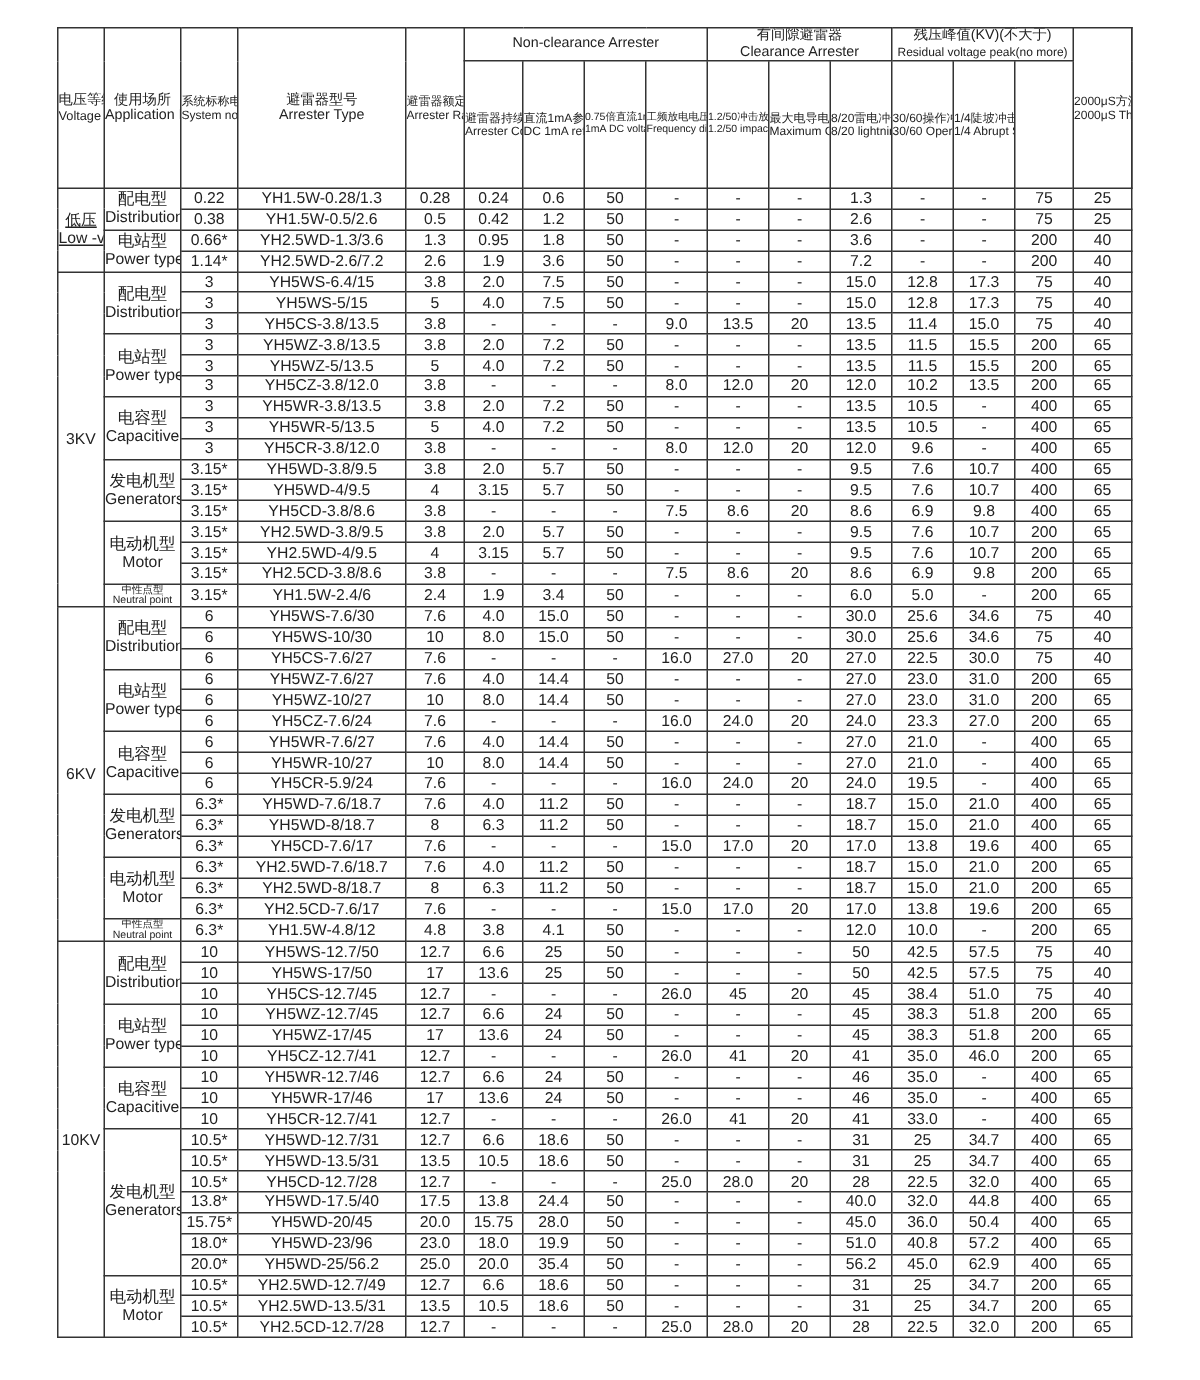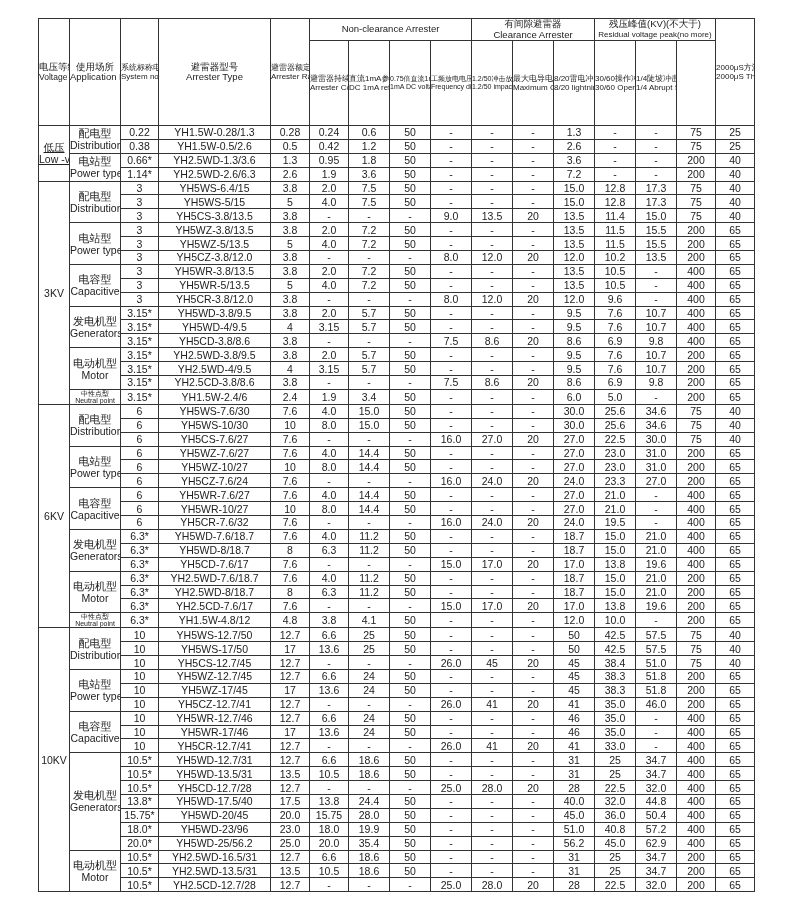--- a/index.html
+++ b/index.html
@@ -179,21 +179,21 @@
         <td>-</td>
         <td>-</td>
         <td>3.6</td>
         <td>-</td>
         <td>-</td>
         <td>200</td>
         <td>40</td>
       </tr>
       <tr>
         <td>1.14*</td>
-        <td class="type">YH2.5WD-2.6/6.3</td>
+        <td class="type">YH2.5WD-2.6/7.2</td>
         <td>2.6</td>
         <td>1.9</td>
         <td>3.6</td>
         <td>50</td>
         <td>-</td>
         <td>-</td>
         <td>-</td>
         <td>7.2</td>
         <td>-</td>
         <td>-</td>
@@ -621,21 +621,21 @@
         <td>-</td>
         <td>-</td>
         <td>27.0</td>
         <td>21.0</td>
         <td>-</td>
         <td>400</td>
         <td>65</td>
       </tr>
       <tr>
         <td>6</td>
-        <td class="type">YH5CR-7.6/32</td>
+        <td class="type">YH5CR-5.9/24</td>
         <td>7.6</td>
         <td>-</td>
         <td>-</td>
         <td>-</td>
         <td>16.0</td>
         <td>24.0</td>
         <td>20</td>
         <td>24.0</td>
         <td>19.5</td>
         <td>-</td>
@@ -1040,21 +1040,21 @@
         <td>62.9</td>
         <td>400</td>
         <td>65</td>
       </tr>
       <tr>
         <td rowspan="3" class="app">
           <span class="cn">电动机型</span>
           <span class="en">Motor</span>
         </td>
         <td>10.5*</td>
-        <td class="type">YH2.5WD-16.5/31</td>
+        <td class="type">YH2.5WD-12.7/49</td>
         <td>12.7</td>
         <td>6.6</td>
         <td>18.6</td>
         <td>50</td>
         <td>-</td>
         <td>-</td>
         <td>-</td>
         <td>31</td>
         <td>25</td>
         <td>34.7</td>

